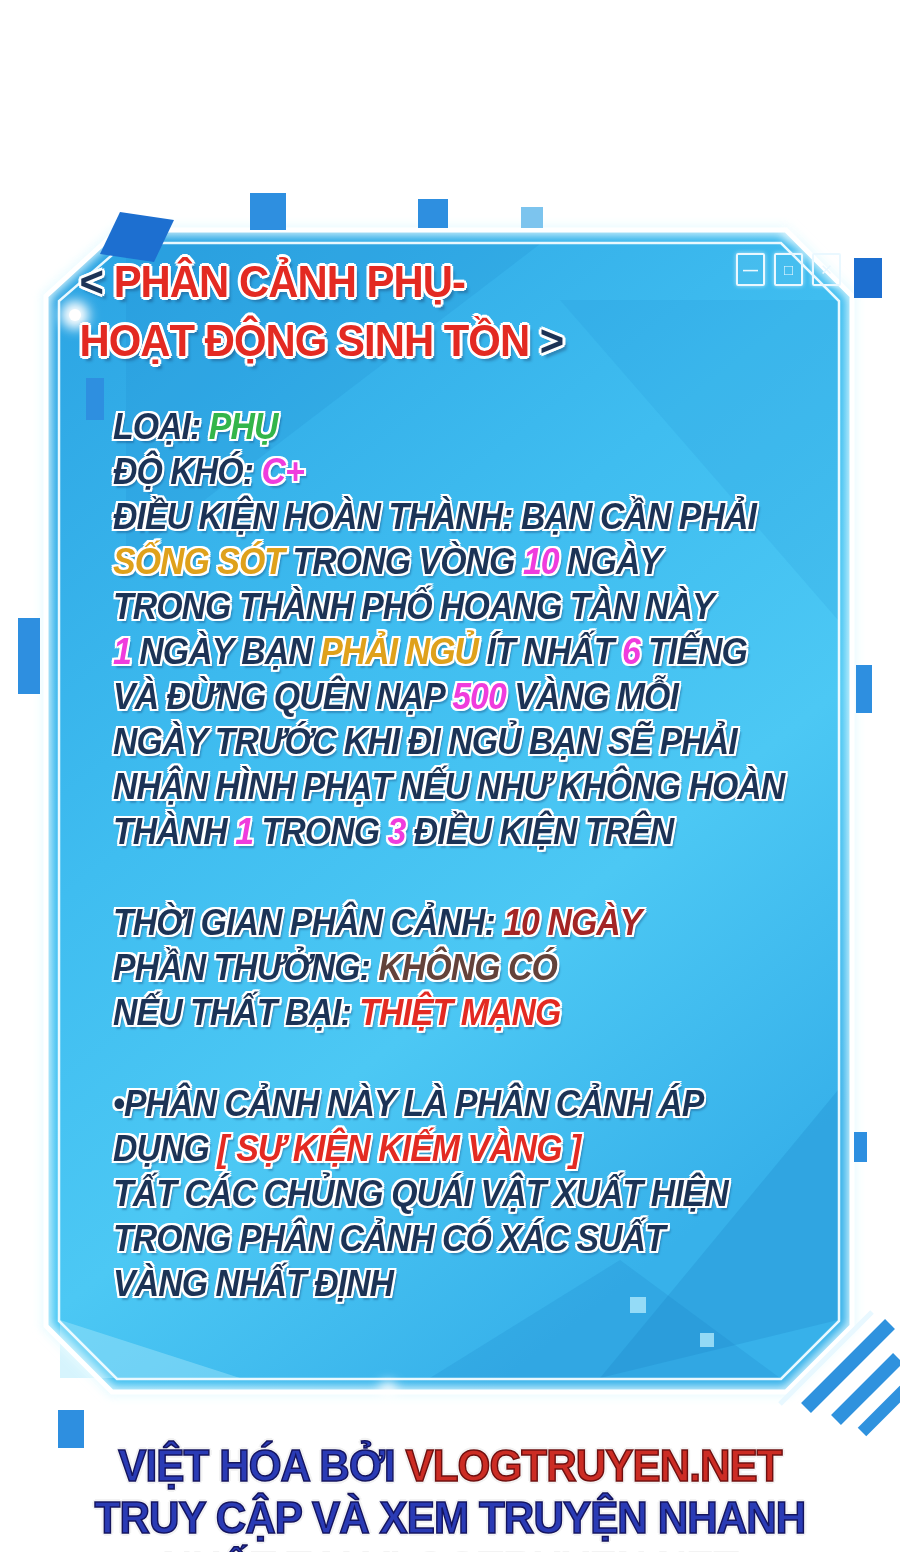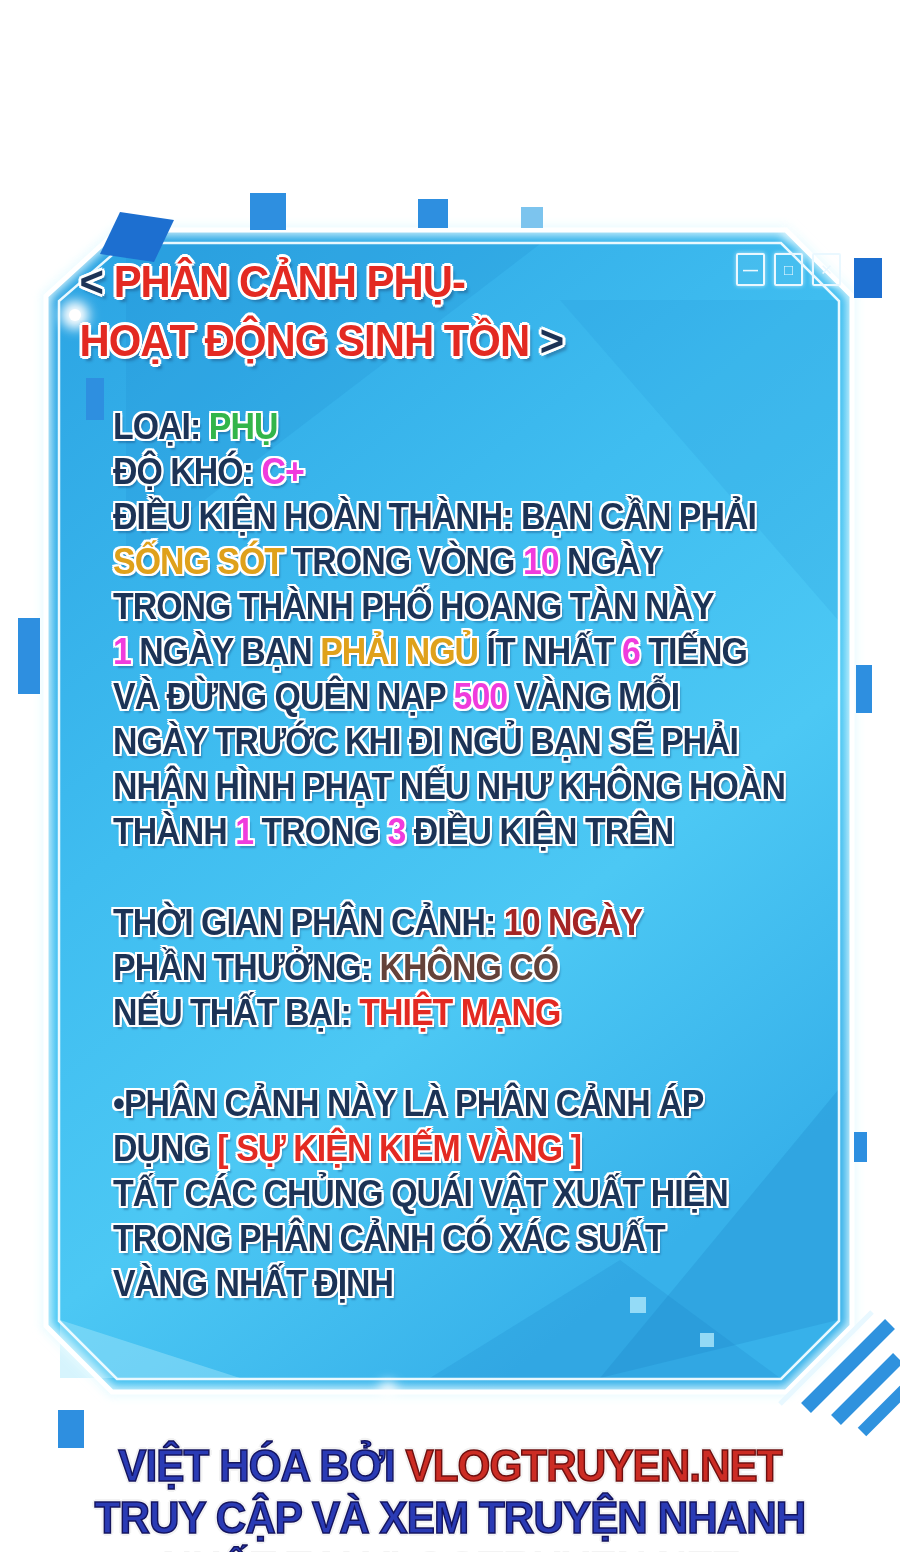--- a/index.html
+++ b/index.html
@@ -21,21 +21,21 @@
   
   .title{position:absolute;left:60px;top:252px;width:780px;text-align:left;}
   .title .tline{font-size:44px;font-weight:bold;letter-spacing:-1px;
       height:59px;line-height:59px;transform:scaleX(.95);transform-origin:50% 50%;}
   .title .seg{text-shadow:
       -3px 0 0 #fff,3px 0 0 #fff,0 -3px 0 #fff,0 3px 0 #fff,
       -2px -2px 0 #fff,2px -2px 0 #fff,-2px 2px 0 #fff,2px 2px 0 #fff,
       4px 5px 3px rgba(20,40,80,.35);}
 
   
-  .quest{position:absolute;left:113px;top:404px;width:700px;}
+  .quest{position:absolute;left:113px;top:404px;width:700px;font-style:italic;}
   .quest .tline{font-size:36px;font-weight:bold;letter-spacing:-1px;
       height:45px;line-height:45px;transform:scaleX(.94);transform-origin:0 50%;}
   .quest .tline.gap{height:46px;}
   .quest .seg{text-shadow:
       -2px 0 0 #fff,2px 0 0 #fff,0 -2px 0 #fff,0 2px 0 #fff,
       -2px -2px 0 #fff,2px -2px 0 #fff,-2px 2px 0 #fff,2px 2px 0 #fff,
       3px 4px 2px rgba(10,40,90,.30);}
 
   
   .footer{position:absolute;left:0;top:1440px;width:900px;text-align:center;}

